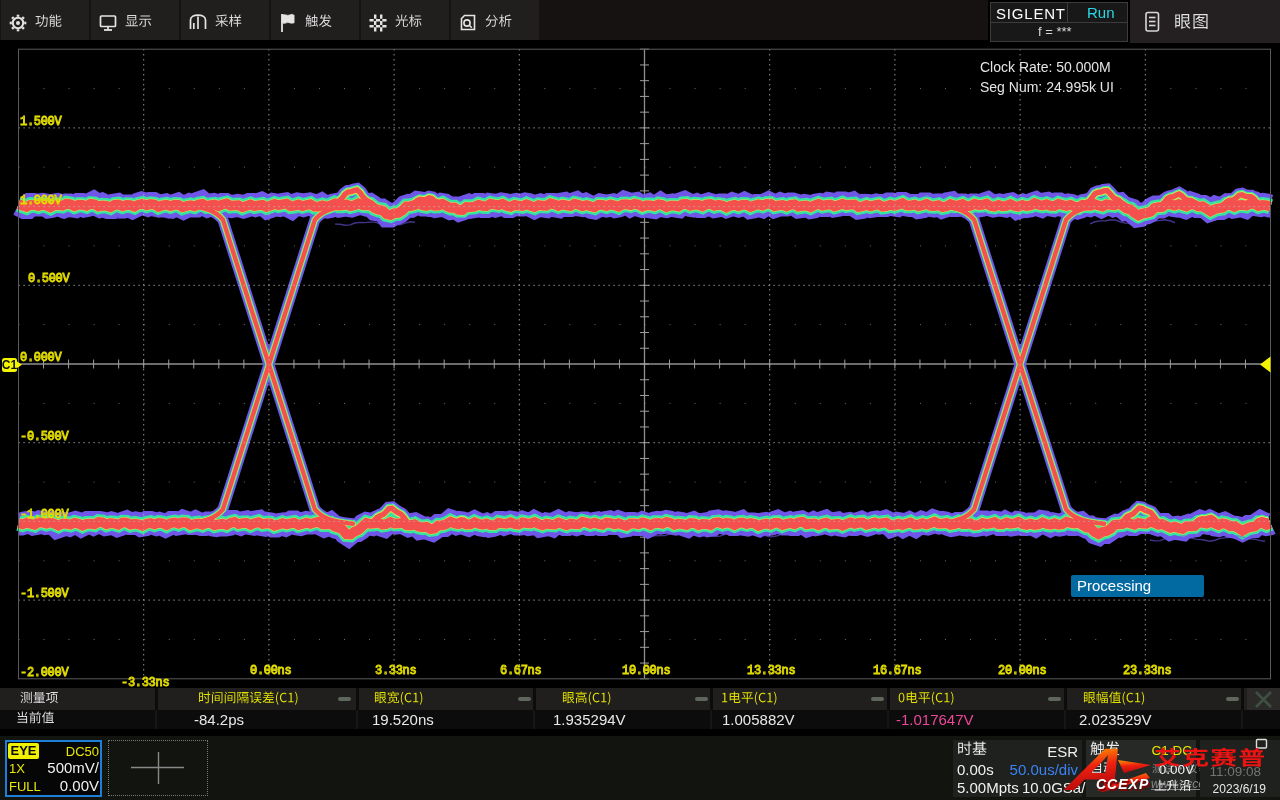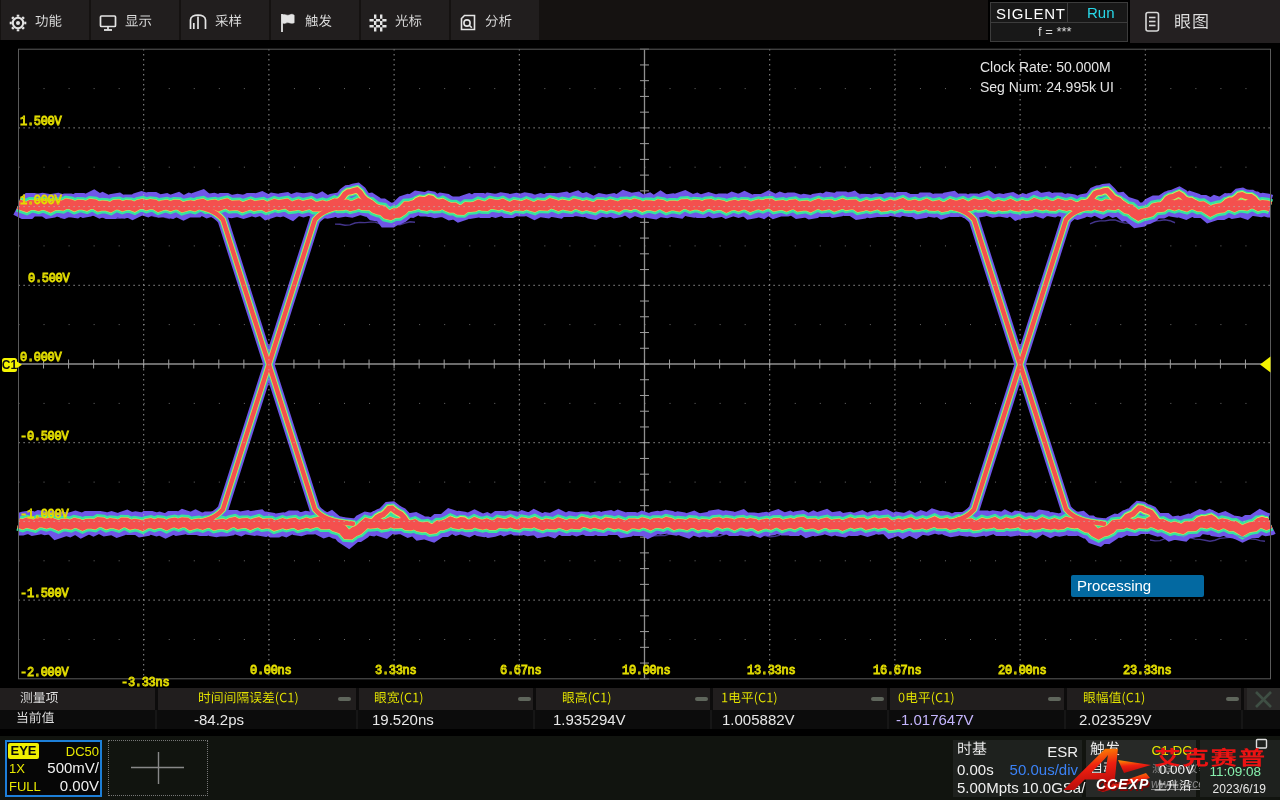--- a/index.html
+++ b/index.html
@@ -514,21 +514,21 @@
       <path d="M604 514V104H674V514ZM807 544V14C807 -1 802 -5 786 -5C769 -6 715 -6 654 -4C665 -24 677 -56 681 -76C758 -77 809 -75 839 -63C870 -51 881 -30 881 13V544ZM723 845C701 796 663 730 629 682H329L378 700C359 740 316 799 278 841L208 816C244 775 281 721 300 682H53V613H947V682H714C743 723 775 773 803 819ZM409 301V200H187V301ZM409 360H187V459H409ZM116 523V-75H187V141H409V7C409 -6 405 -10 391 -10C378 -11 332 -11 281 -9C291 -28 302 -57 307 -76C374 -76 419 -75 446 -63C474 -52 482 -32 482 6V523Z" fill="#e0e0e0"></path>
     </g>
     <g transform="translate(25.60,10.24) scale(0.012800,-0.012800)">
       <path d="M599 840C596 810 591 774 586 738H329V671H574C568 637 562 605 555 578H382V14H286V-51H958V14H869V578H623C631 605 639 637 646 671H928V738H661L679 835ZM450 14V97H799V14ZM450 379H799V293H450ZM450 435V519H799V435ZM450 239H799V152H450ZM264 839C211 687 124 538 32 440C45 422 66 383 74 366C103 398 132 435 159 475V-80H229V589C269 661 304 739 333 817Z" fill="#e0e0e0"></path>
     </g>
   </svg>
 <div class="ab" style="left:194px;top:711px;font-size:15px;color:#e8e8e8">-84.2ps</div>
 <div class="ab" style="left:372px;top:711px;font-size:15px;color:#e8e8e8">19.520ns</div>
 <div class="ab" style="left:553px;top:711px;font-size:15px;color:#e8e8e8">1.935294V</div>
 <div class="ab" style="left:722px;top:711px;font-size:15px;color:#e8e8e8">1.005882V</div>
-<div class="ab" style="left:896px;top:711px;font-size:15px;color:#c4b5fd">-1.017647V</div>
+<div class="ab" style="left:896px;top:711px;font-size:15px;color:#ec4899">-1.017647V</div>
 <div class="ab" style="left:1079px;top:711px;font-size:15px;color:#e8e8e8">2.023529V</div>
 <div class="ab" style="left:0;top:736px;width:1280px;height:64px;background:#11140f"></div>
 <div class="ab" style="left:5px;top:740px;width:97px;height:57px;background:#060606;border:2px solid #1d7fd8"></div>
 <div class="ab" style="left:8px;top:743px;width:31px;height:16px;background:#f0f000;border-radius:2px;color:#0a0a0a;font-weight:bold;font-size:13px;text-align:center;line-height:16px">EYE</div>
 <div class="ab" style="left:99px;top:744px;font-size:13px;color:#e8e800;transform:translateX(-100%)">DC50</div>
 <div class="ab" style="left:9px;top:761px;font-size:13px;color:#e8e800">1X</div>
 <div class="ab" style="left:99px;top:759px;font-size:15px;color:#f0f0f0;transform:translateX(-100%)">500mV/</div>
 <div class="ab" style="left:9px;top:779px;font-size:13px;color:#e8e800">FULL</div>
 <div class="ab" style="left:99px;top:777px;font-size:15px;color:#f0f0f0;transform:translateX(-100%)">0.00V</div>
 <div class="ab" style="left:108px;top:740px;width:100px;height:56px;border:1px dotted #777"></div>
@@ -615,21 +615,21 @@
       <path d="M496 825C396 765 218 709 60 672C70 656 82 629 86 611C148 625 213 641 277 660V437H50V364H276C268 220 227 79 40 -25C58 -38 84 -64 95 -82C299 35 344 198 352 364H658V-80H734V364H951V437H734V821H658V437H353V683C427 707 496 734 552 764Z" fill="#f0f0f0"></path>
     </g>
     <g transform="translate(25.00,10.00) scale(0.012500,-0.012500)">
       <path d="M89 772C152 737 230 683 268 646L317 699C277 735 197 785 135 818ZM36 501C100 468 181 418 221 384L268 437C227 472 145 518 82 548ZM62 -11 124 -65C187 27 260 150 317 254L264 305C201 193 119 64 62 -11ZM396 352V-82H468V-21H803V-78H879V352ZM468 49V282H803V49ZM451 794V685C451 600 429 497 299 422C313 410 340 381 348 364C492 450 524 579 524 683V724H739V518C739 446 753 416 821 416C835 416 883 416 899 416C918 416 939 417 950 421C948 438 946 463 945 481C932 478 911 477 898 477C884 477 843 477 830 477C814 477 812 487 812 517V794Z" fill="#f0f0f0"></path>
     </g>
   </svg>
 <div class="ab" style="left:1200px;top:740px;width:80px;height:57px;background:#1e211e"></div>
 <svg class="ab" style="left:1255px;top:738px" width="14" height="12">
     <rect x="1.5" y="1.5" width="10" height="8.5" rx="1" stroke="#ddd" stroke-width="1.4" fill="none"></rect>
   </svg>
-<div class="ab" style="left:1261px;top:764px;font-size:13.5px;color:#86efac;transform:translateX(-100%)">11:09:08</div>
+<div class="ab" style="left:1261px;top:764px;font-size:13.5px;color:#737373;transform:translateX(-100%)">11:09:08</div>
 <div class="ab" style="left:1266px;top:782px;font-size:12px;color:#e8e8e8;transform:translateX(-100%)">2023/6/19</div>
 <svg class="ab" style="left:1072px;top:741px;overflow:visible" width="90" height="56">
     <defs>
       <linearGradient id="lg" x1="0" y1="0" x2="0.22" y2="1">
         <stop offset="0" stop-color="#ff9a00"></stop>
         <stop offset="0.5" stop-color="#ee2010"></stop>
         <stop offset="1" stop-color="#b80c0c"></stop>
       </linearGradient>
       <linearGradient id="lgA" x1="0" y1="1" x2="0.22" y2="0">
         <stop offset="0" stop-color="#ff9a00"></stop>

